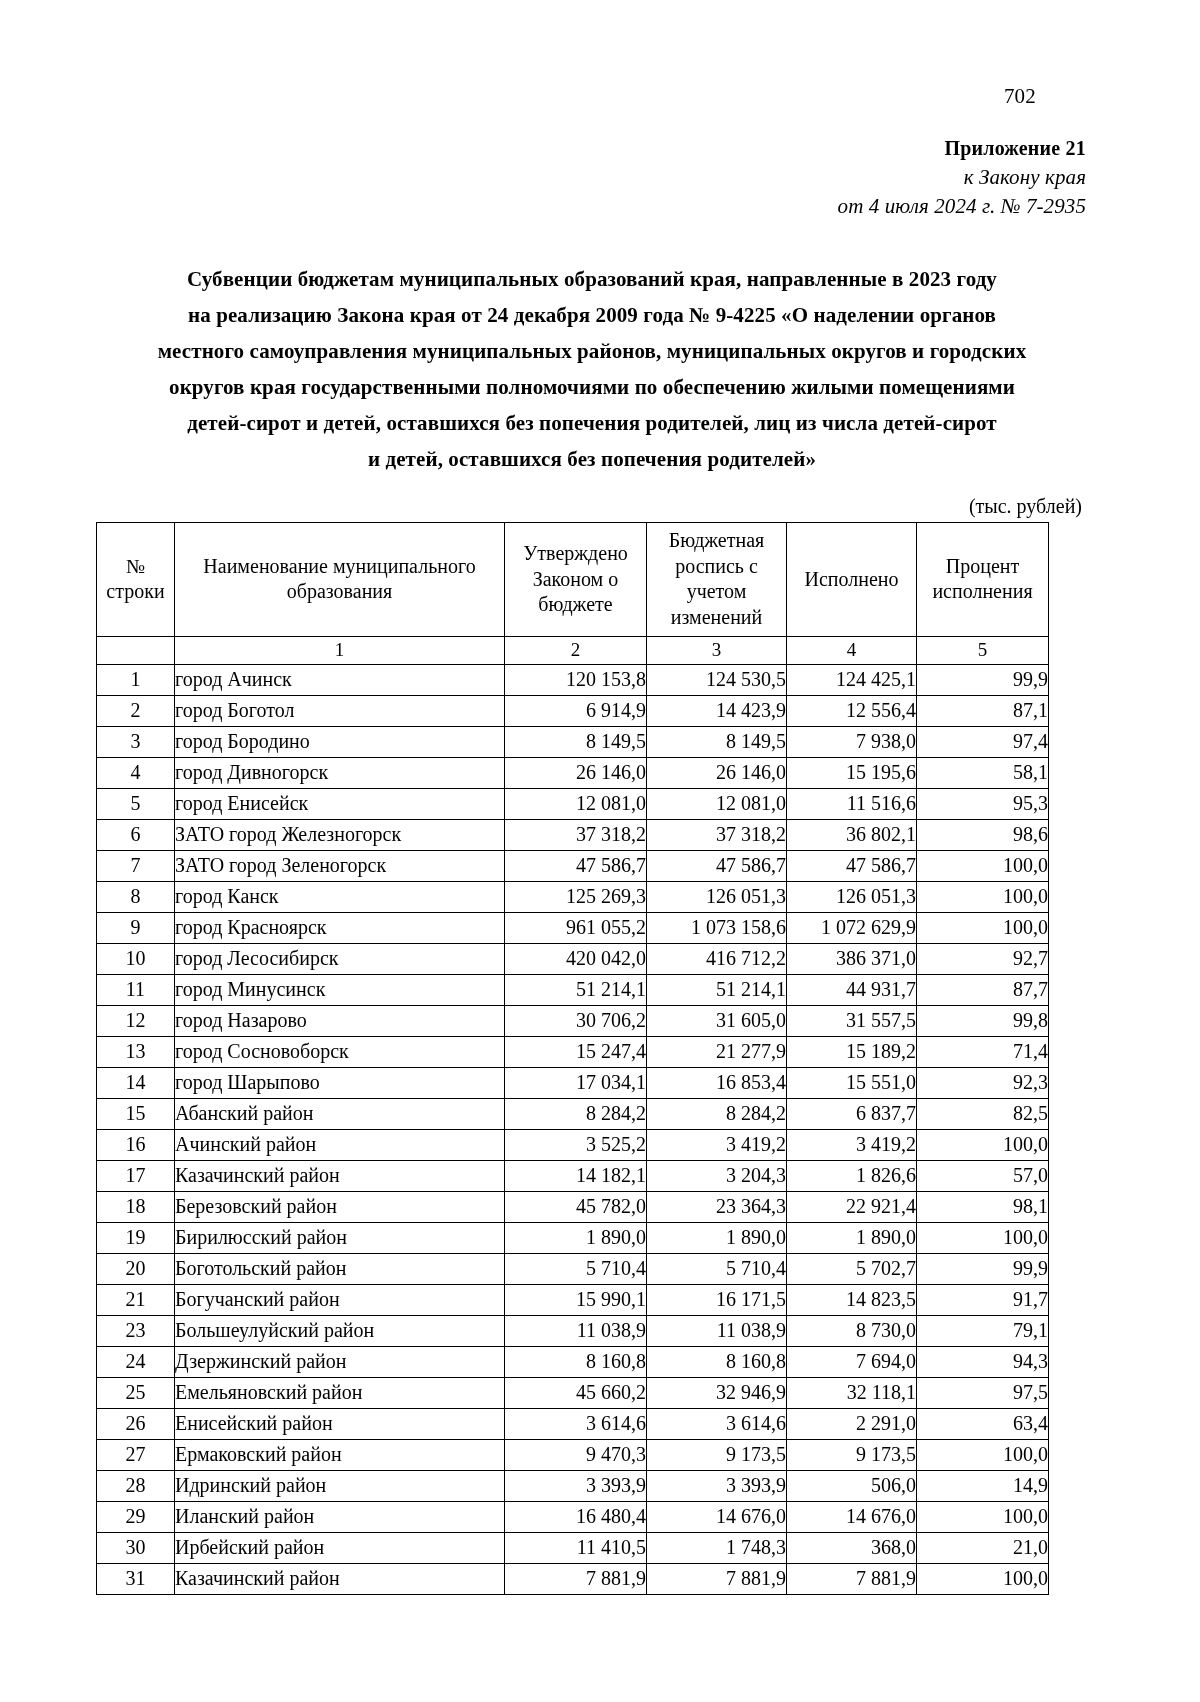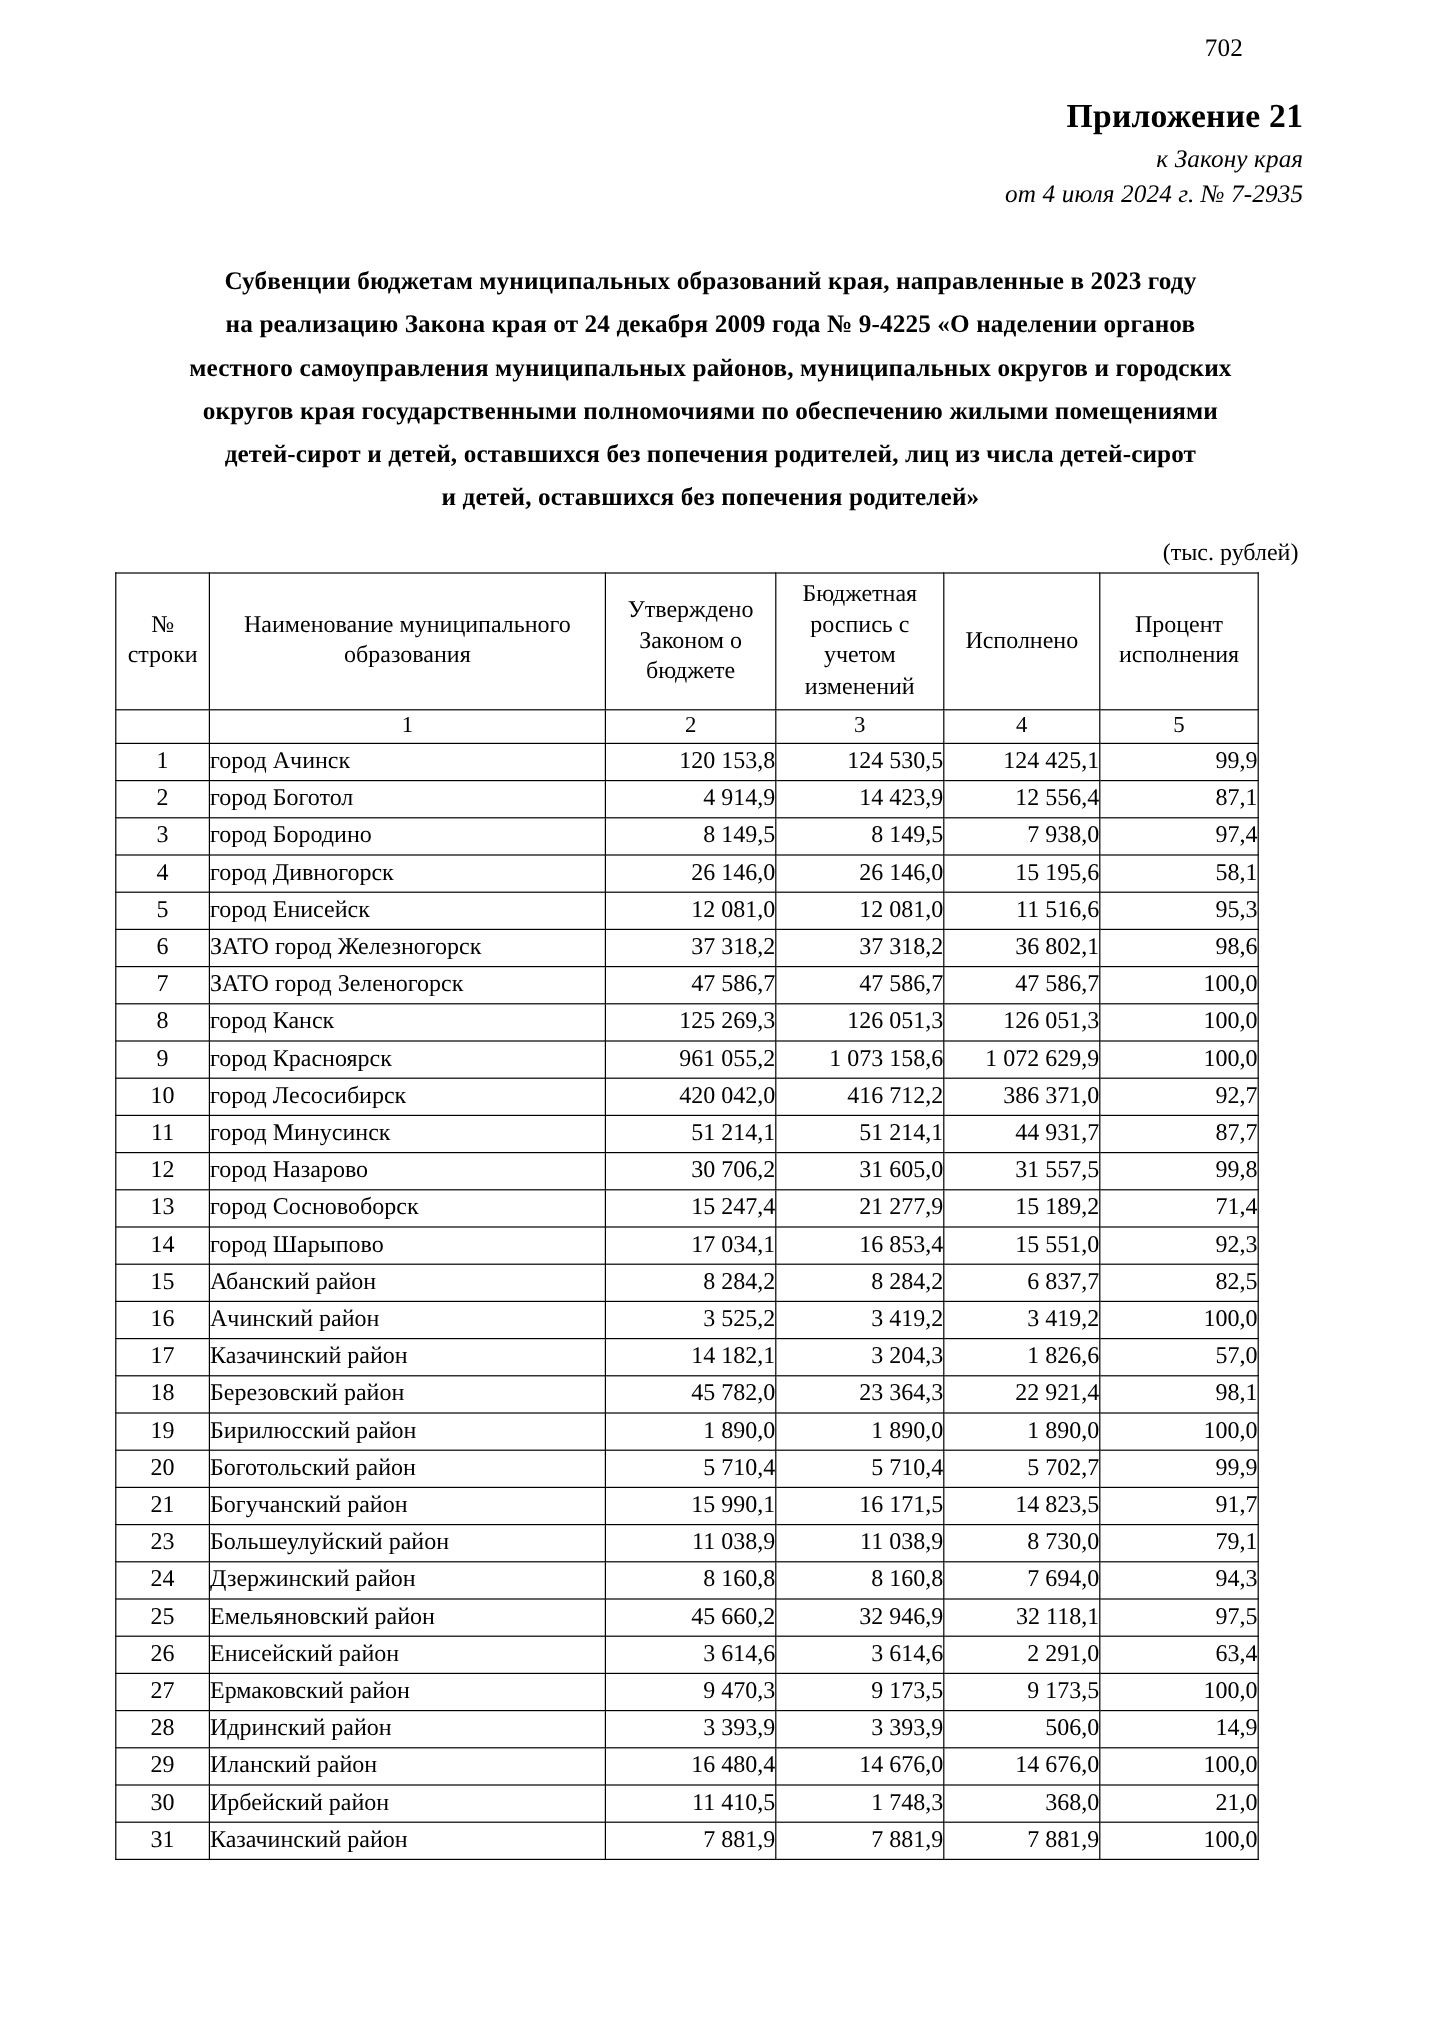--- a/index.html
+++ b/index.html
@@ -12,37 +12,37 @@
     width: 1200px;
     height: 1702px;
     font-family: "Liberation Serif", "DejaVu Serif", serif;
     color: #000000;
     position: relative;
     overflow: hidden;
   }
   .page {
     width: 1184px;
     height: 1702px;
-    padding: 28px 96px 0 96px;
+    padding: 84px 96px 0 96px;
     position: relative;
   }
   .page-number {
     text-align: right;
     font-size: 21px;
     padding-right: 52px;
     letter-spacing: 0.2px;
   }
   .appendix-block {
     margin-top: 26px;
     text-align: right;
     padding-right: 2px;
     line-height: 1.38;
   }
   .appendix-title {
-    font-size: 28px;
+    font-size: 20px;
     font-weight: bold;
     letter-spacing: 0.2px;
   }
   .appendix-line {
     font-size: 21px;
     letter-spacing: 0.1px;
     font-style: italic;
   }
   .doc-title {
     margin-top: 40px;
@@ -167,21 +167,21 @@
           <td class="c-num">1</td>
           <td class="c-name">город Ачинск</td>
           <td class="c-val">120 153,8</td>
           <td class="c-val">124 530,5</td>
           <td class="c-val">124 425,1</td>
           <td class="c-val">99,9</td>
         </tr>
         <tr>
           <td class="c-num">2</td>
           <td class="c-name">город Боготол</td>
-          <td class="c-val">4 914,9</td>
+          <td class="c-val">6 914,9</td>
           <td class="c-val">14 423,9</td>
           <td class="c-val">12 556,4</td>
           <td class="c-val">87,1</td>
         </tr>
         <tr>
           <td class="c-num">3</td>
           <td class="c-name">город Бородино</td>
           <td class="c-val">8 149,5</td>
           <td class="c-val">8 149,5</td>
           <td class="c-val">7 938,0</td>

